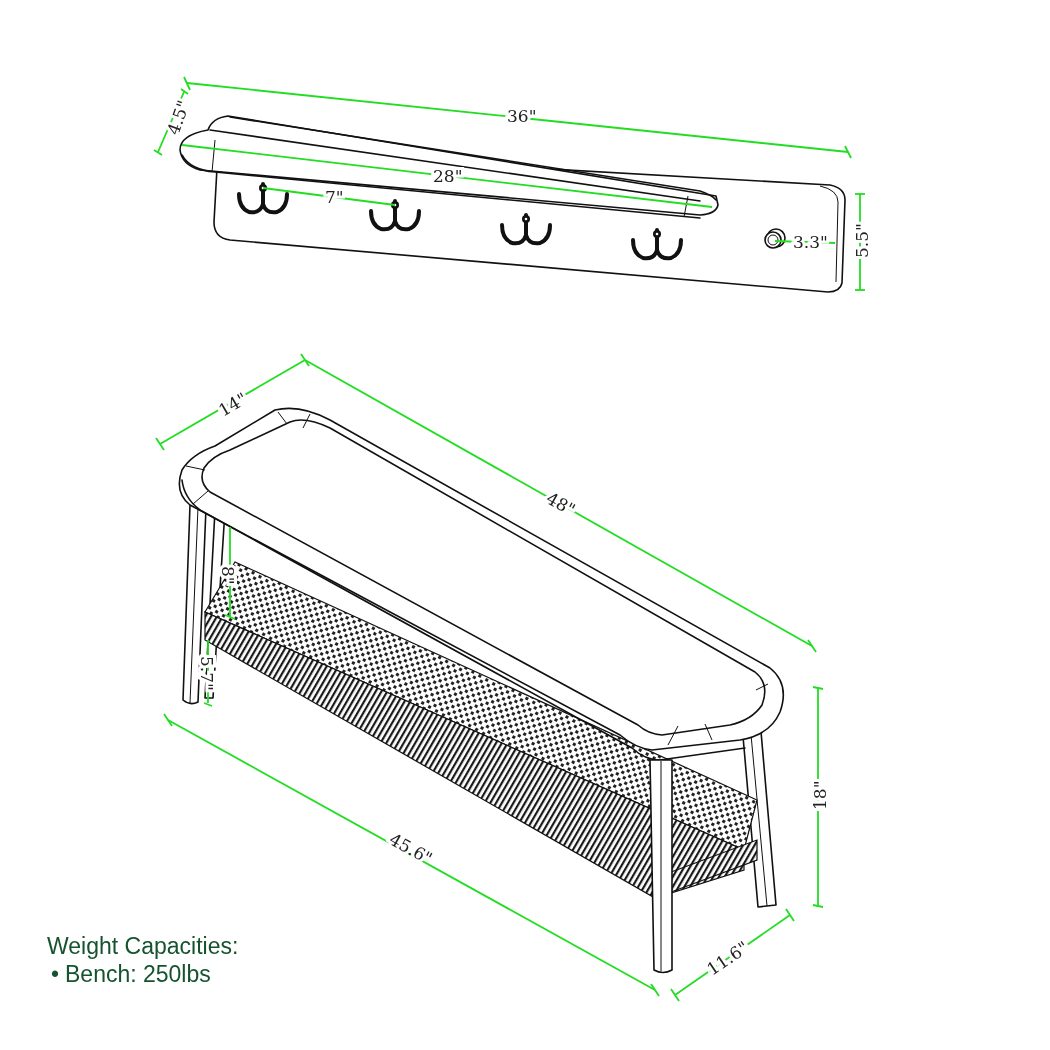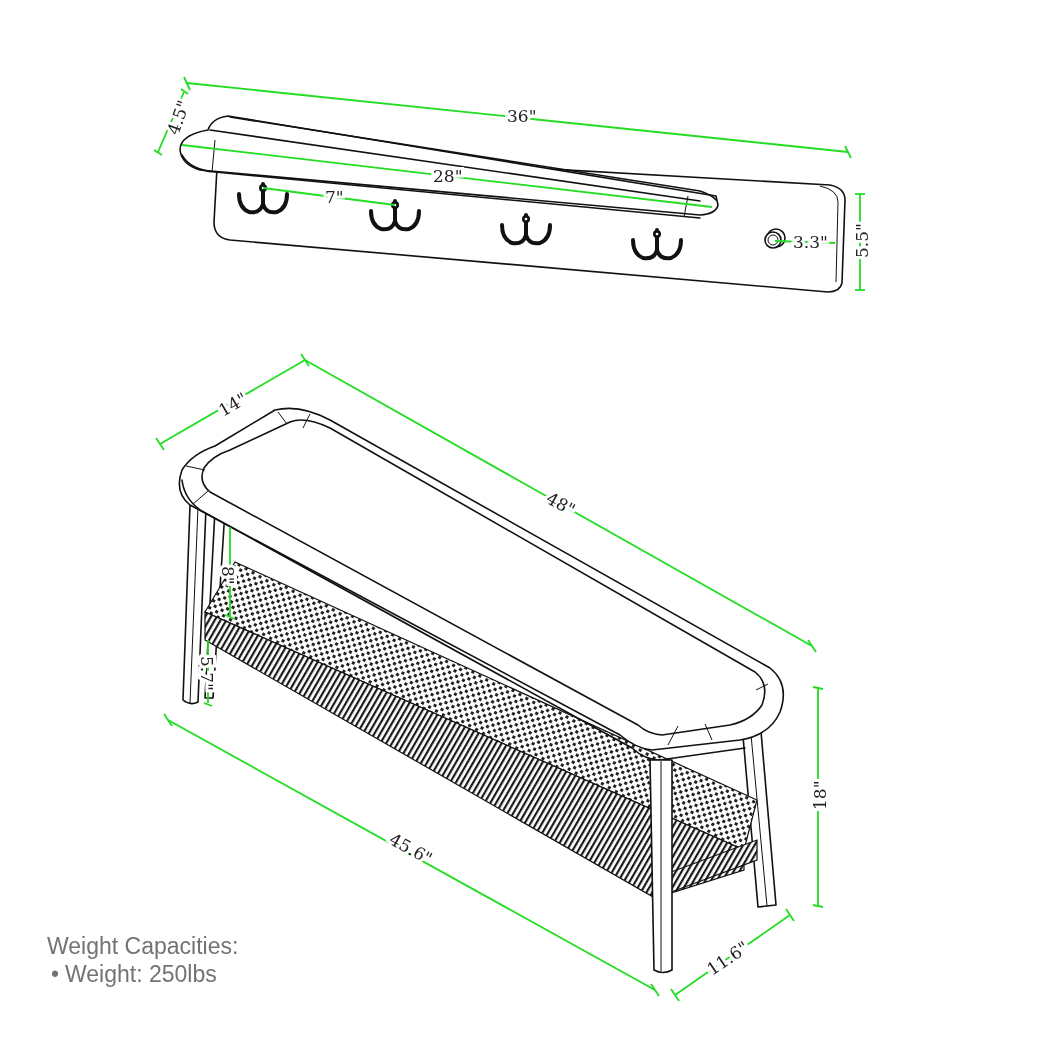--- a/index.html
+++ b/index.html
@@ -7,21 +7,21 @@
   svg.drawing { position: absolute; left: 0; top: 0; width: 1050px; height: 1050px; }
   .ln { fill: none; stroke: #111; stroke-width: 1.6; stroke-linejoin: round; stroke-linecap: round; }
   .ln-thin { fill: none; stroke: #111; stroke-width: 1; }
   .fillw { fill: #ffffff; stroke: #111; stroke-width: 1.6; stroke-linejoin: round; }
   .dim { fill: none; stroke: #22dd22; stroke-width: 1.8; }
   .dimtxt { font-family: "DejaVu Serif", "Liberation Serif", serif; font-size: 17px; fill: #222; }
   .hook { fill: none; stroke: #111; stroke-width: 4; stroke-linecap: round; }
   .weight {
     position: absolute; left: 47px; top: 932px;
     font-family: "Liberation Sans", "DejaVu Sans", sans-serif;
-    font-size: 23px; line-height: 28px; color: #737373;
+    font-size: 23px; line-height: 28px; color: #14532d;
   }
   .weight .title { display: block; }
   .weight .item { display: block; padding-left: 4px; }
   .weight .bullet { display: inline-block; width: 14px; }
 </style>
 </head>
 <body>
 
 <svg class="drawing" viewBox="0 0 1050 1050">
   <defs>
@@ -157,15 +157,15 @@
     <text class="dimtxt" transform="translate(201,656) rotate(90)" style="paint-order:stroke;stroke:#fff;stroke-width:6px">5.7"</text>
     <text class="dimtxt" transform="translate(826,810) rotate(-90)" style="paint-order:stroke;stroke:#fff;stroke-width:6px">18"</text>
     <text class="dimtxt" transform="translate(388,843) rotate(29)" style="paint-order:stroke;stroke:#fff;stroke-width:6px">45.6"</text>
     <text class="dimtxt" transform="translate(712,976) rotate(-34)" style="paint-order:stroke;stroke:#fff;stroke-width:6px">11.6"</text>
   </g>
 </svg>
 
 <div class="weight">
   <span class="title">Weight Capacities:</span>
   <span class="item">
-    <span class="bullet">•</span><span>Weight: 250lbs</span>
+    <span class="bullet">•</span><span>Bench: 250lbs</span>
   </span>
 </div>
 
 </body></html>

